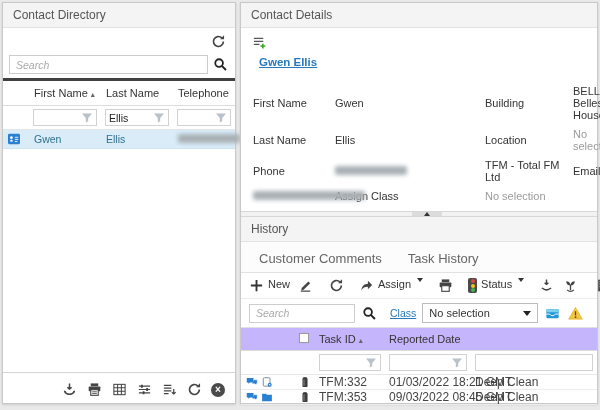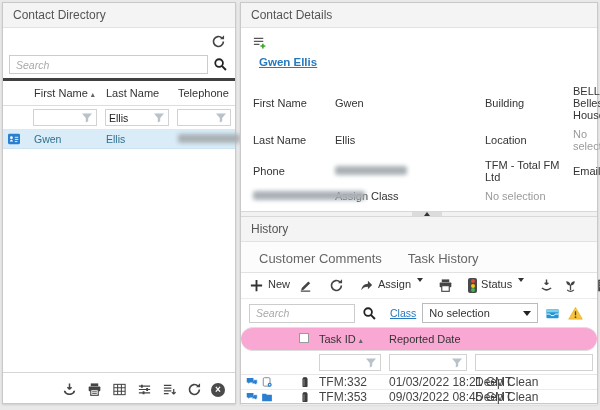--- a/index.html
+++ b/index.html
@@ -59,21 +59,21 @@
   .tl { width:9px; height:15px; background:#4a4a4a; border-radius:2px; display:inline-flex; flex-direction:column; align-items:center; justify-content:space-evenly; }
   .tl i { width:4px; height:4px; border-radius:50%; display:block; }
   .tl .r{background:#e04b3a}.tl .y{background:#f3c512}.tl .g{background:#43b649}
   .hsearch { display:flex; align-items:center; gap:6px; padding:4px 8px; }
   .hsearch .sin { width:106px; height:19px; border:1px solid #ccc; padding:0 6px; font-size:10.5px; font-style:italic; }
   .hsearch .sin::placeholder { color:#a9a9a9; }
   .qlink { color:#2779bd; text-decoration:underline; font-size:10.5px; margin-left:6px; cursor:pointer; }
   .selbox { width:116px; height:20px; border:1px solid #bbb; background:#fff; display:flex; align-items:center; justify-content:space-between; padding:0 6px; color:#333; cursor:pointer; }
   .chev { width:0; height:0; border-left:4px solid transparent; border-right:4px solid transparent; border-top:5px solid #222; }
   .rgrid { display:grid; grid-template-columns:54px 20px 70px 86px 1fr; align-items:center; }
-  .rghead { border-top:1px solid #e0e0e0; border-bottom:1px solid #ddd; background:#f9a8d4;border-radius:12px; }
+  .rghead { border-top:1px solid #e0e0e0; border-bottom:1px solid #ddd; background:#c4b5fd; }
   .rghead .cell { padding:5px 4px; font-size:11px; color:#333; white-space:nowrap; }
   .cbx { width:10px; height:10px; border:1px solid #9a9a9a; background:#fff; display:inline-block; }
   .rrow { border-bottom:1px solid #ececec; height:23px; }
   .rrow .cell { padding:0 4px; font-size:12px; color:#444; white-space:nowrap; }
   .rowicons { display:flex; gap:3px; align-items:center; padding-left:5px; }
 </style>
 </head>
 <body>
 
 <div class="app">

